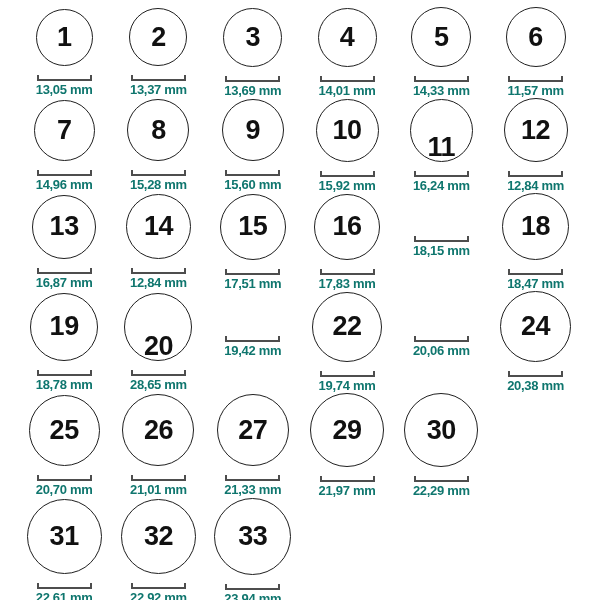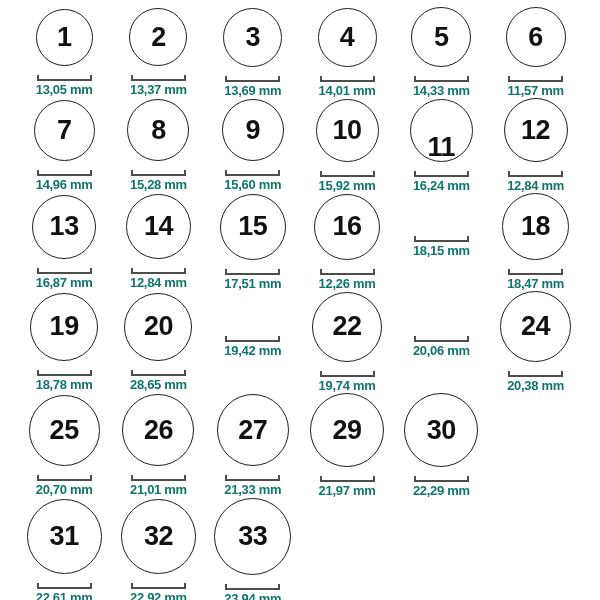--- a/index.html
+++ b/index.html
@@ -192,21 +192,21 @@
     </div>
     <div class="dim"></div>
     <div class="label">17,51 mm</div>
   </div>
 
   <div class="cell">
     <div class="circle" style="width: 66px; height: 66px;">
       <span class="num">16</span>
     </div>
     <div class="dim"></div>
-    <div class="label">12,26 mm</div>
+    <div class="label">17,83 mm</div>
   </div>
 
   <div class="cell">
     <div class="dim"></div>
     <div class="label">18,15 mm</div>
   </div>
 
   <div class="cell">
     <div class="circle" style="width: 67px; height: 67px;">
       <span class="num">18</span>
@@ -218,21 +218,21 @@
     <div class="row">
   <div class="cell">
     <div class="circle" style="width: 68px; height: 68px;">
       <span class="num">19</span>
     </div>
     <div class="dim"></div>
     <div class="label">18,78 mm</div>
   </div>
 
   <div class="cell">
-    <div class="circle" style="width: 68px; height: 68px;">
+    <div class="circle" style="width: 68px; height: 68px; align-items: flex-end;">
       <span class="num">20</span>
     </div>
     <div class="dim"></div>
     <div class="label">28,65 mm</div>
   </div>
 
   <div class="cell">
     <div class="dim"></div>
     <div class="label">19,42 mm</div>
   </div>

